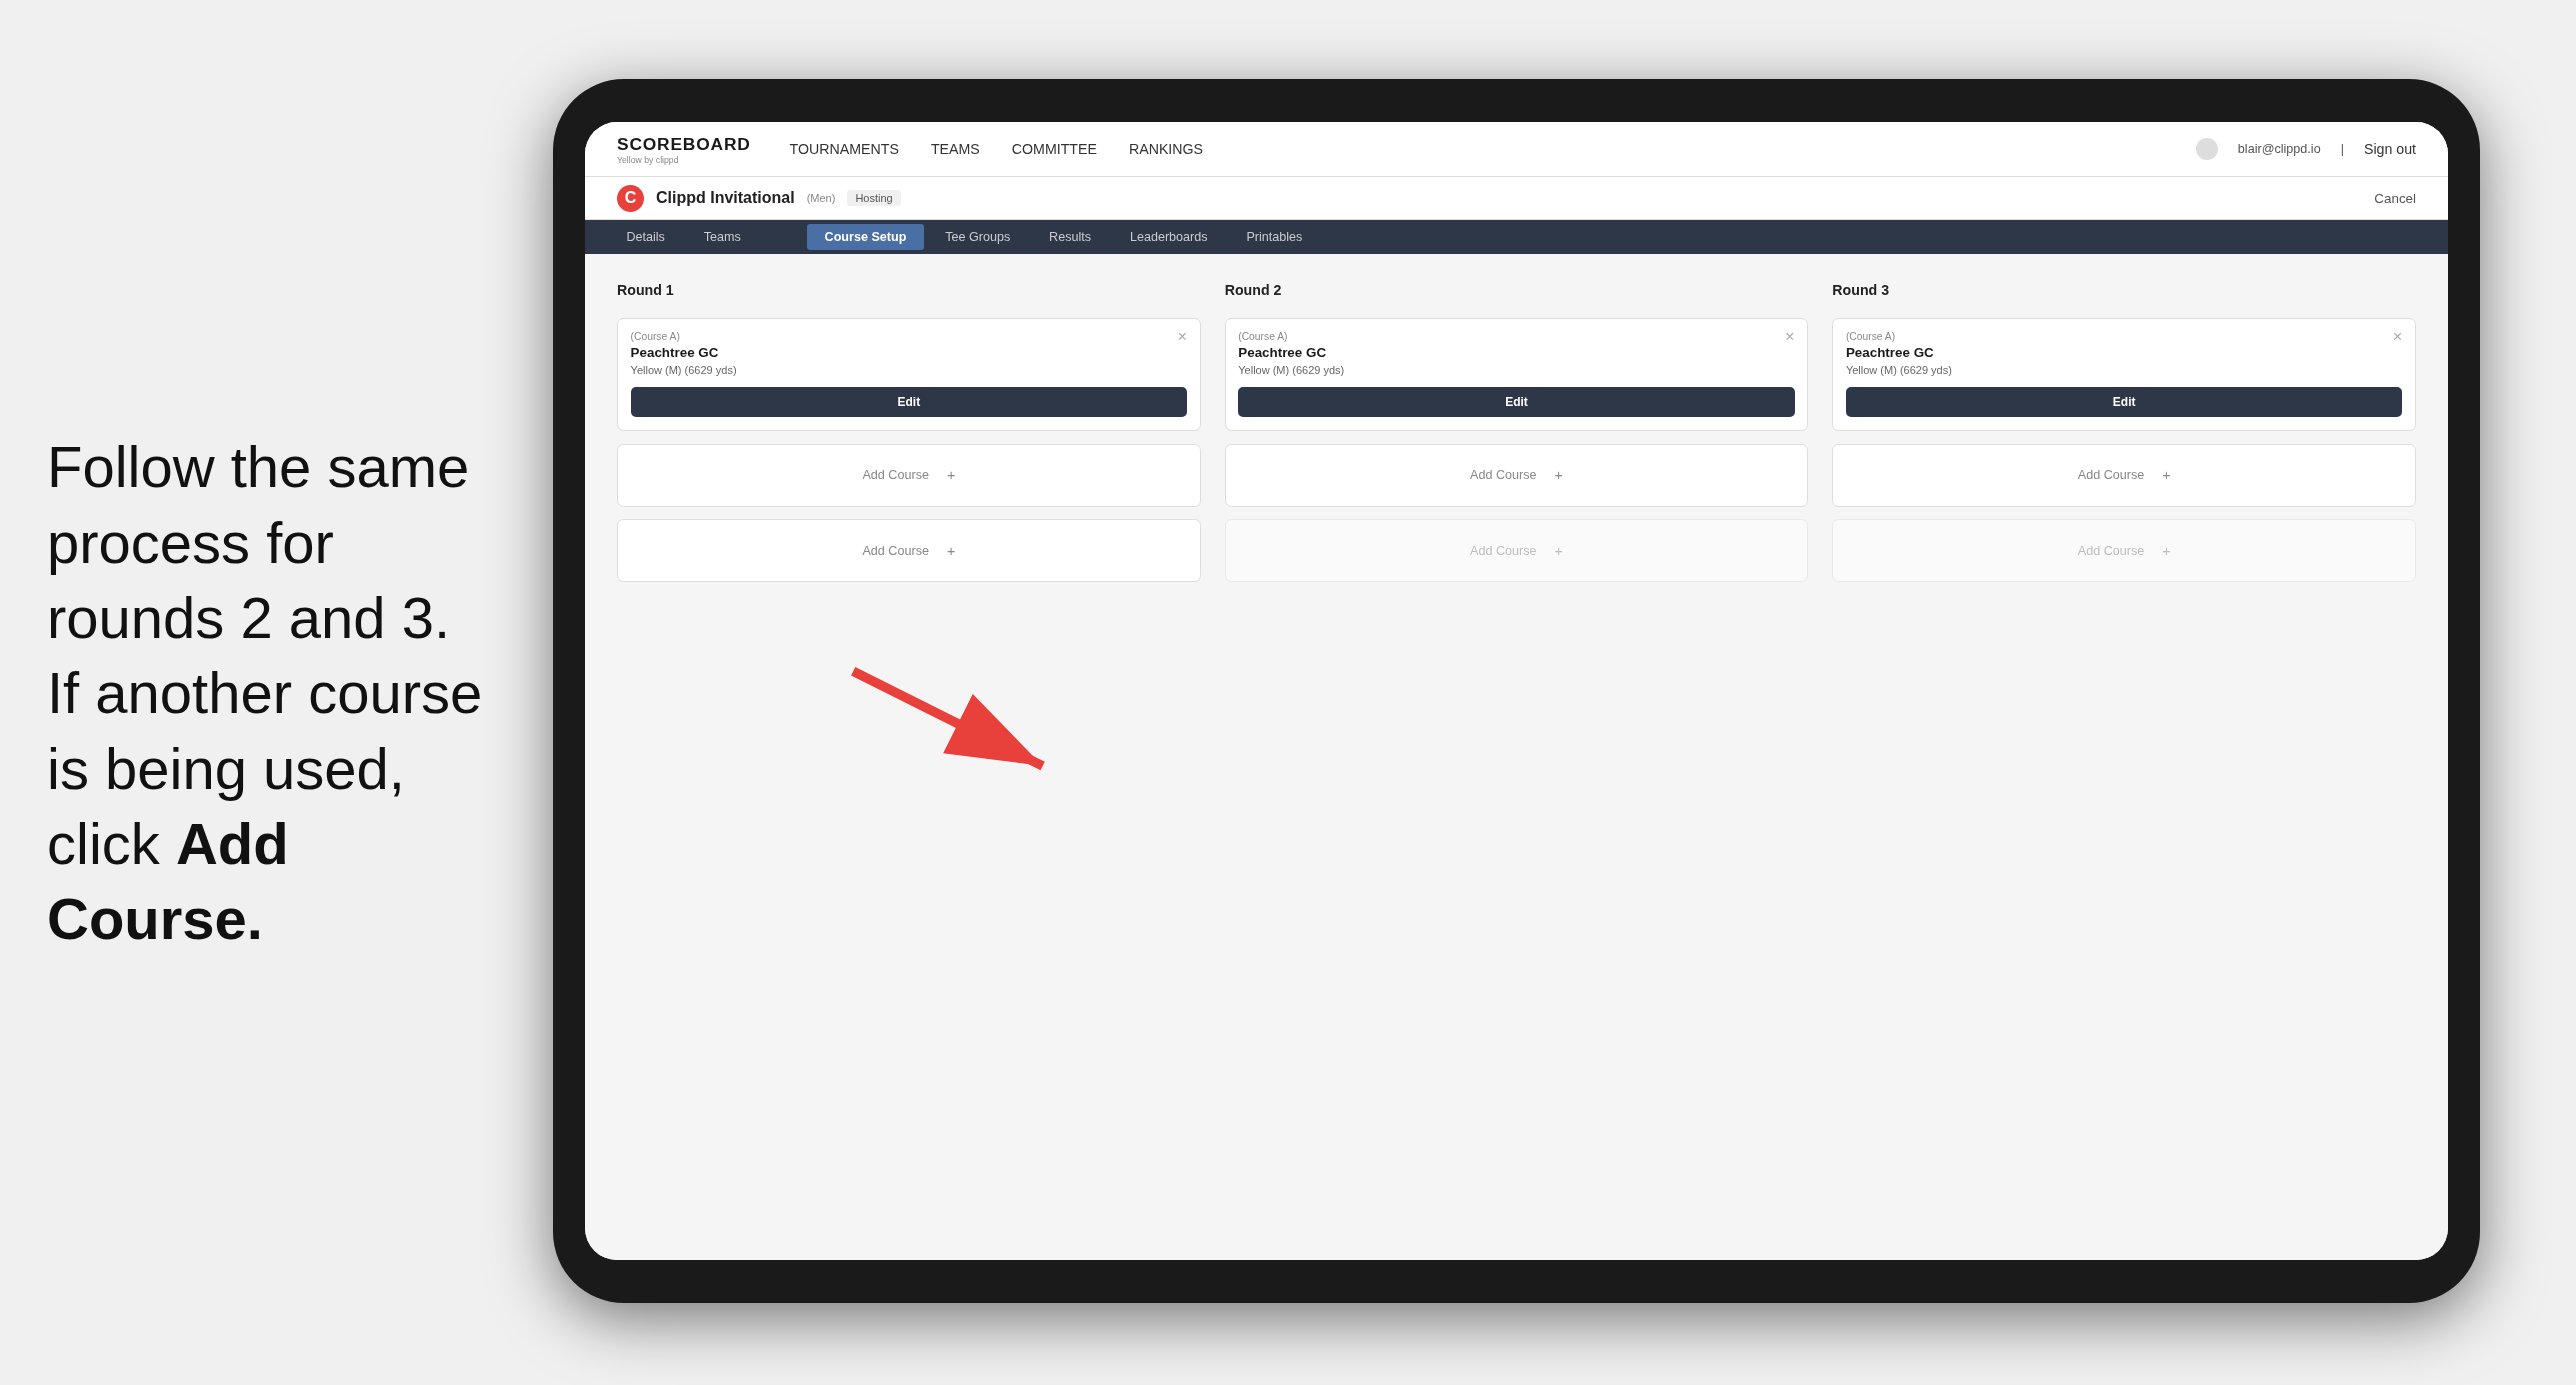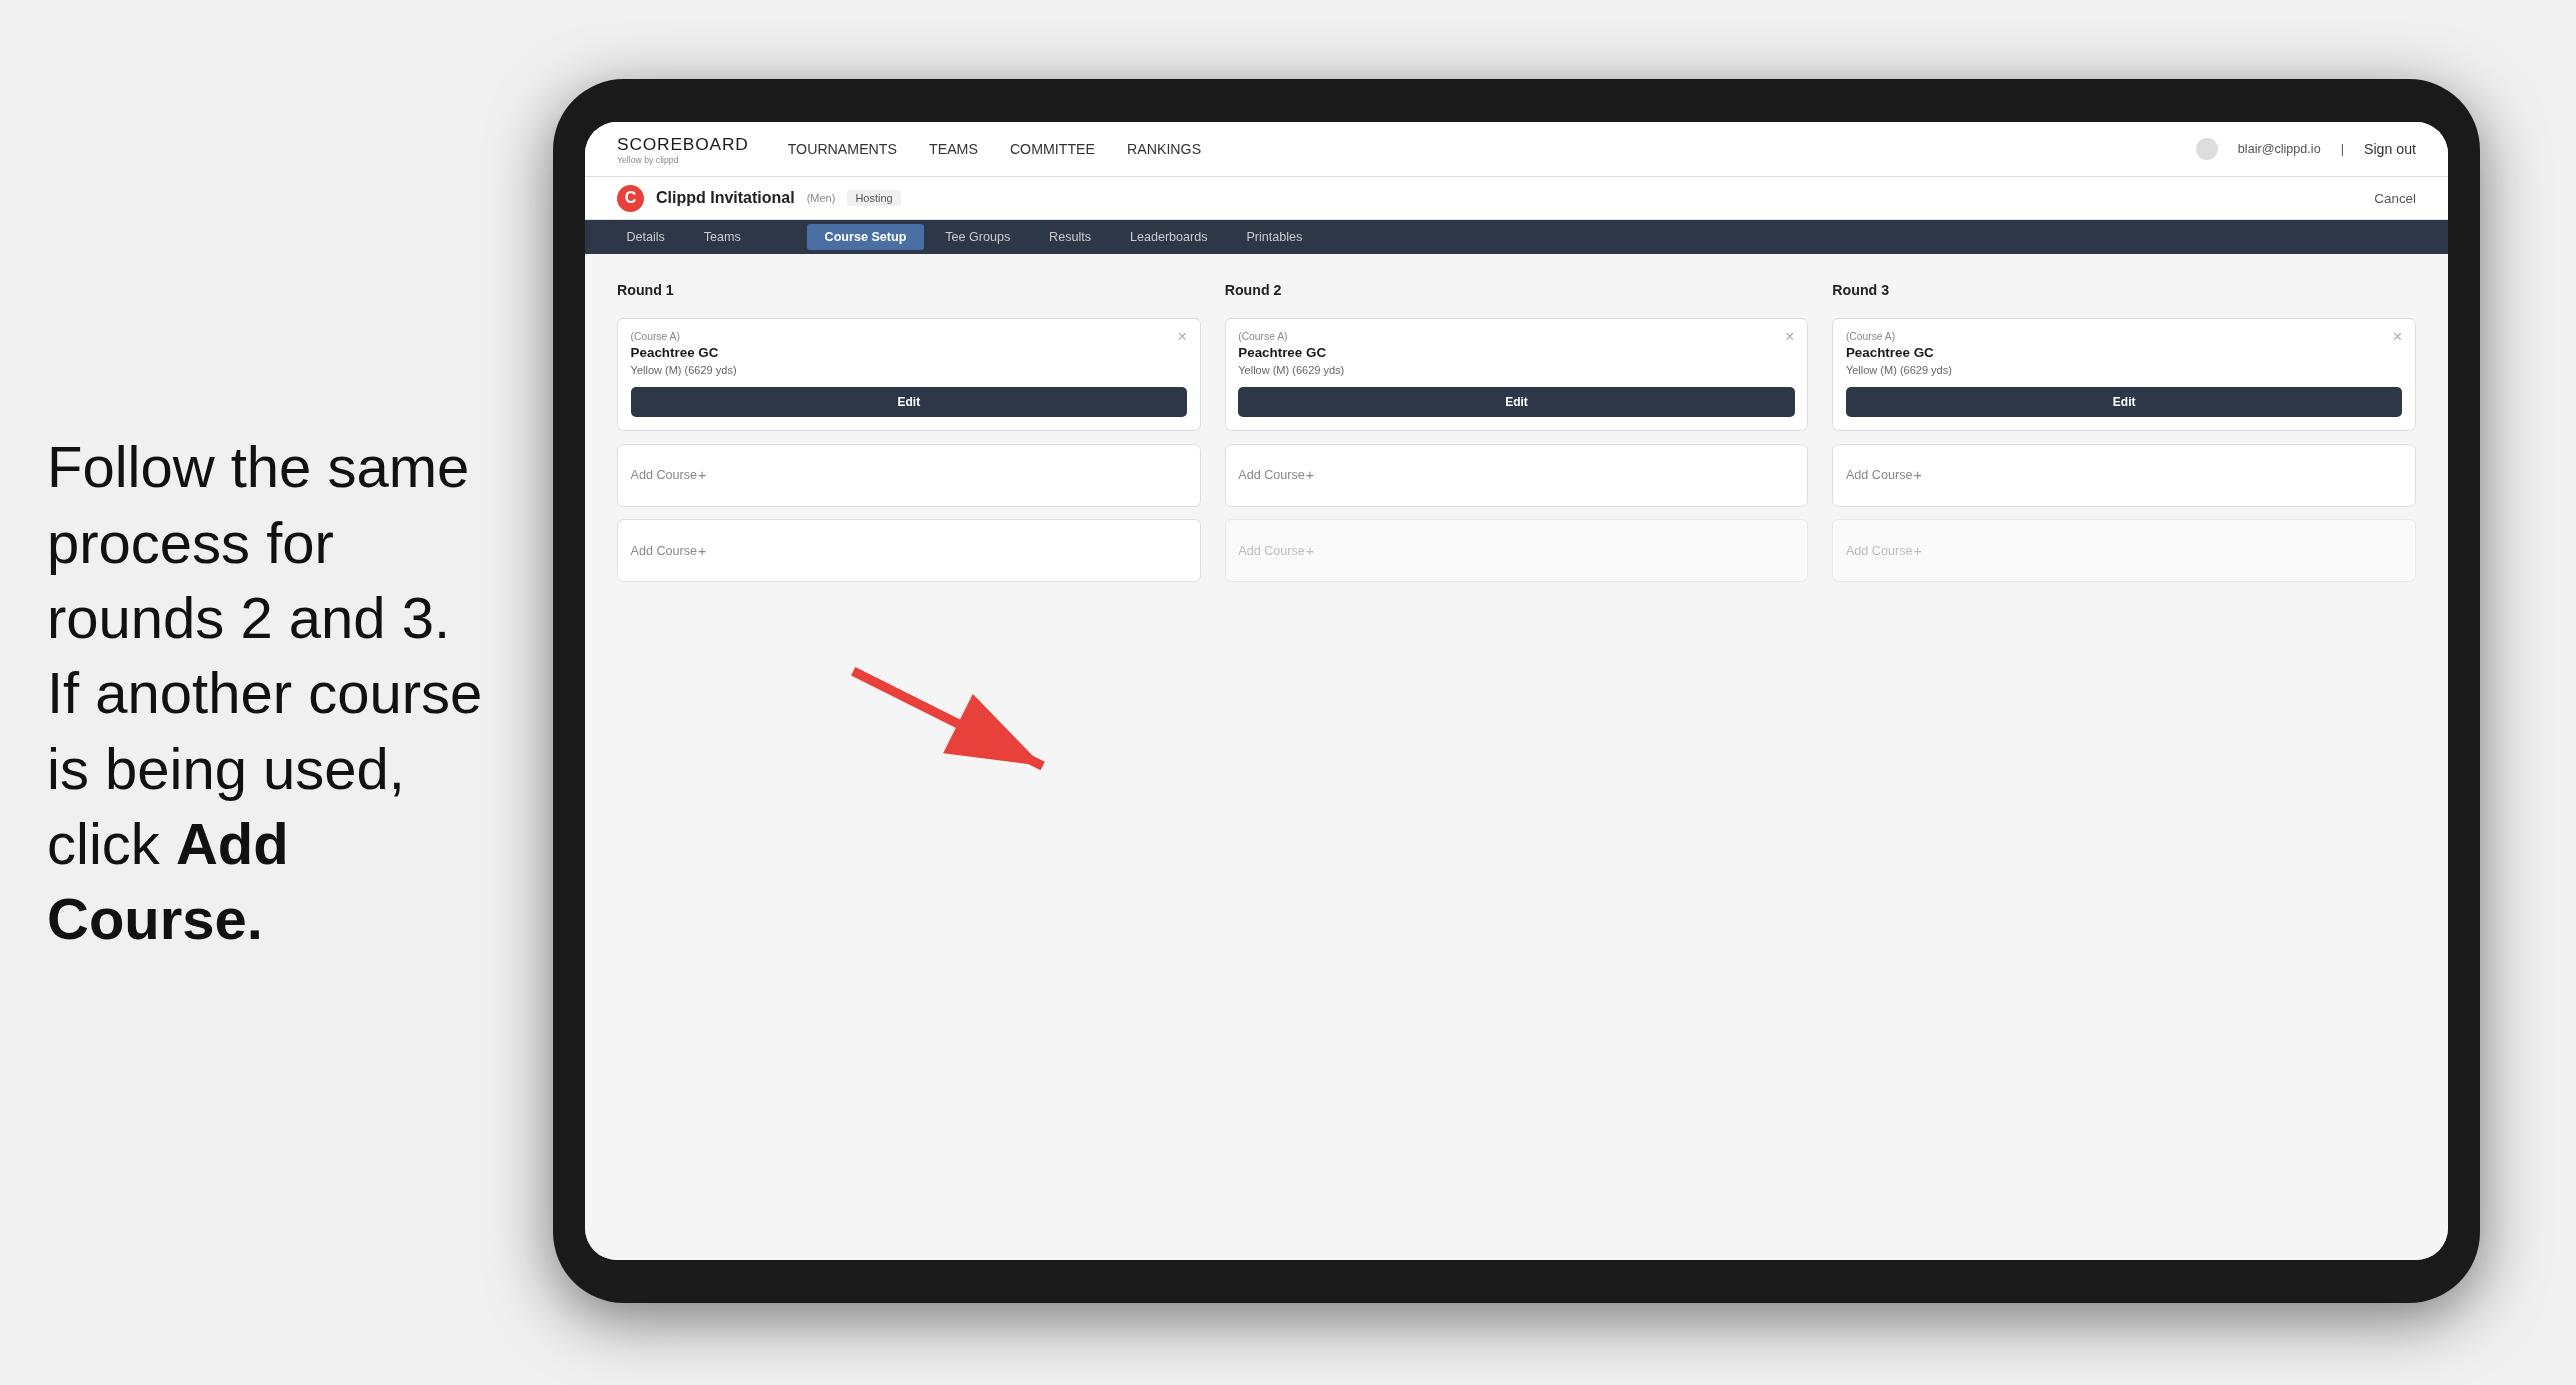--- a/index.html
+++ b/index.html
@@ -53,21 +53,21 @@
       gap: 39px;
     }
 
     .logo-area {
       display: flex;
       flex-direction: column;
     }
 
     .logo-scoreboard {
       font-size: 17.4px;
-      font-weight: 400;
+      font-weight: 700;
       color: #1a1a1a;
       letter-spacing: 0.8px;
       text-transform: uppercase;
     }
 
     .logo-sub {
       font-size: 8.7px;
       color: #888;
     }
 
@@ -263,26 +263,26 @@
       font-size: 12.6px;
     }
 
     .add-course-card {
       background: #fff;
       border: 0.8px solid #ddd;
       border-radius: 6.3px;
       padding: 19px 12.6px;
       display: flex;
       align-items: center;
-      justify-content: flex-start;
+      justify-content: center;
       cursor: pointer;
       min-height: 63px;
       color: #888;
       font-size: 12.6px;
-      gap: 1px;
+      gap: 18px;
     }
 
     .add-course-card.disabled {
       opacity: 0.5;
       cursor: default;
     }
 
     .plus-icon {
       font-size: 14.2px;
       color: #888;

